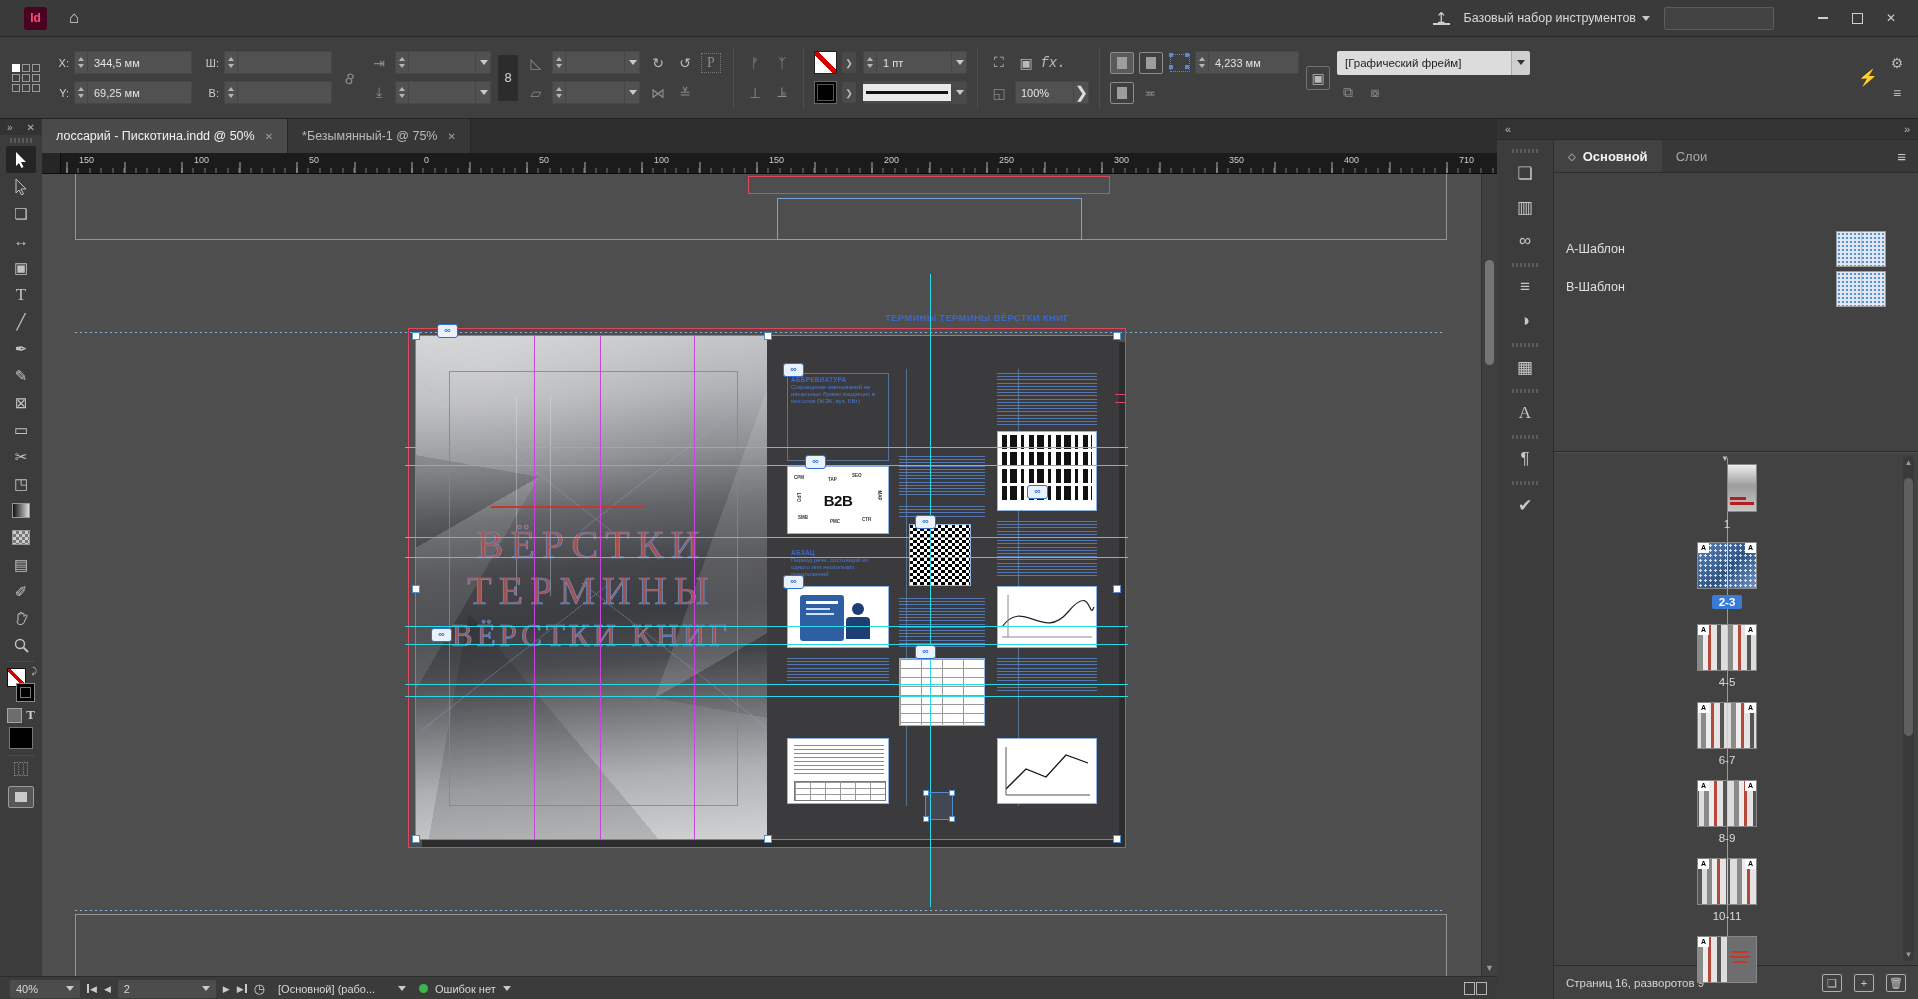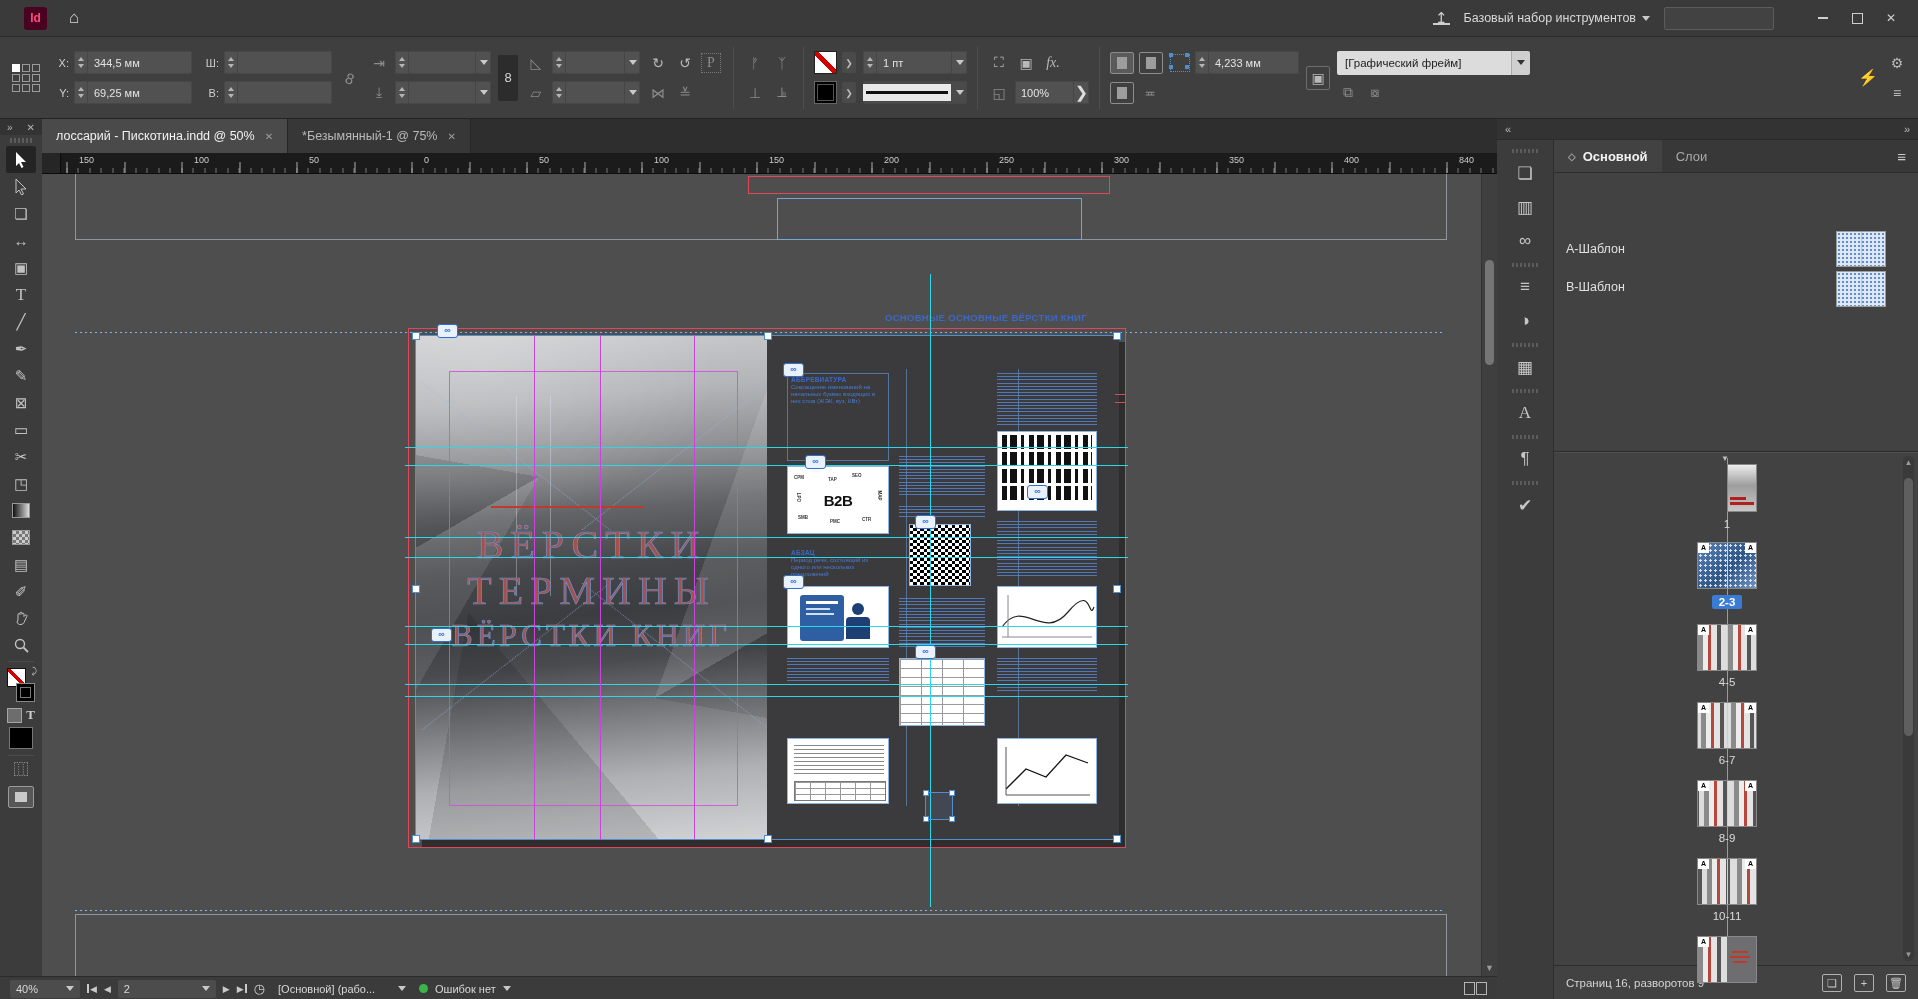--- a/index.html
+++ b/index.html
@@ -390,21 +390,21 @@
               <i class="chev"></i>
             </span>
         </div>
       </div>
     </div>
     <div class="cpsep"></div>
     <div class="cpcol">
       <div class="cprow">
         <span class="cpico">⛶</span>
         <span class="cpico">▣</span>
-        <span class="cpico" style="font-style:italic;font-family:Liberation Serif, serif">fx.</span>
+        <span class="cpico" style="font-style:italic;font-family:Liberation Mono, monospace">fx.</span>
       </div>
       <div class="cprow">
         <span class="cpico dim">◱</span>
         <div class="fld" style="width:74px">
           <span class="fval" style="flex:1">100%</span>
           <span class="ddbtn">❯</span>
         </div>
       </div>
     </div>
     <div class="cpsep"></div>
@@ -545,21 +545,21 @@
         <span class="rtick" style="left:265px">50</span>
         <span class="rtick" style="left:380px">0</span>
         <span class="rtick" style="left:495px">50</span>
         <span class="rtick" style="left:610px">100</span>
         <span class="rtick" style="left:725px">150</span>
         <span class="rtick" style="left:840px">200</span>
         <span class="rtick" style="left:955px">250</span>
         <span class="rtick" style="left:1070px">300</span>
         <span class="rtick" style="left:1185px">350</span>
         <span class="rtick" style="left:1300px">400</span>
-        <span class="rtick" style="left:1415px">840</span>
+        <span class="rtick" style="left:1415px">710</span>
       </div>
 
       <div class="canvas">
 
         <div class="prevspread" style="left:33px;top:-12px;width:1370px;height:76px"></div>
         <div class="redrect" style="left:706px;top:2px;width:360px;height:16px"></div>
         <div class="bluerect" style="left:735px;top:24px;width:303px;height:40px"></div>
 
         <div class="prevspread" style="left:33px;top:740px;width:1370px;height:80px"></div>
         <div class="dottedblue" style="left:33px;top:736px;width:1370px"></div>
@@ -580,21 +580,21 @@
             <div class="vline-l" style="left:134px;top:60px;height:200px"></div>
             <div class="redseg"></div>
             <div class="covertitle">
               <div class="ct1">ВЁРСТКИ</div>
               <div class="ct2">ТЕРМИНЫ</div>
               <div class="ct3">ВЁРСТКИ КНИГ</div>
             </div>
           </div>
 
           <div class="rightpage">
-            <div class="runhead">ОСНОВНЫЕ ОСНОВНЫЕ ВЁРСТКИ КНИГ</div>
+            <div class="runhead">ТЕРМИНЫ ТЕРМИНЫ ВЁРСТКИ КНИГ</div>
             <div class="colguide" style="left:139px"></div>
             <div class="colguide" style="left:251px"></div>
 
             <div class="tblock" style="left:20px;top:37px;width:102px;height:88px">
               <b>АББРЕВИАТУРА</b>
               <p>Сокращение именований на начальных буквах входящих в них слов (ЖЭК, вуз, КВт)</p>
             </div>
             <div class="wbox" style="left:20px;top:130px;width:102px;height:68px">
               <span class="wc-center">B2B</span>
               <span class="wc-w" style="left:6px;top:8px">CPM</span>

